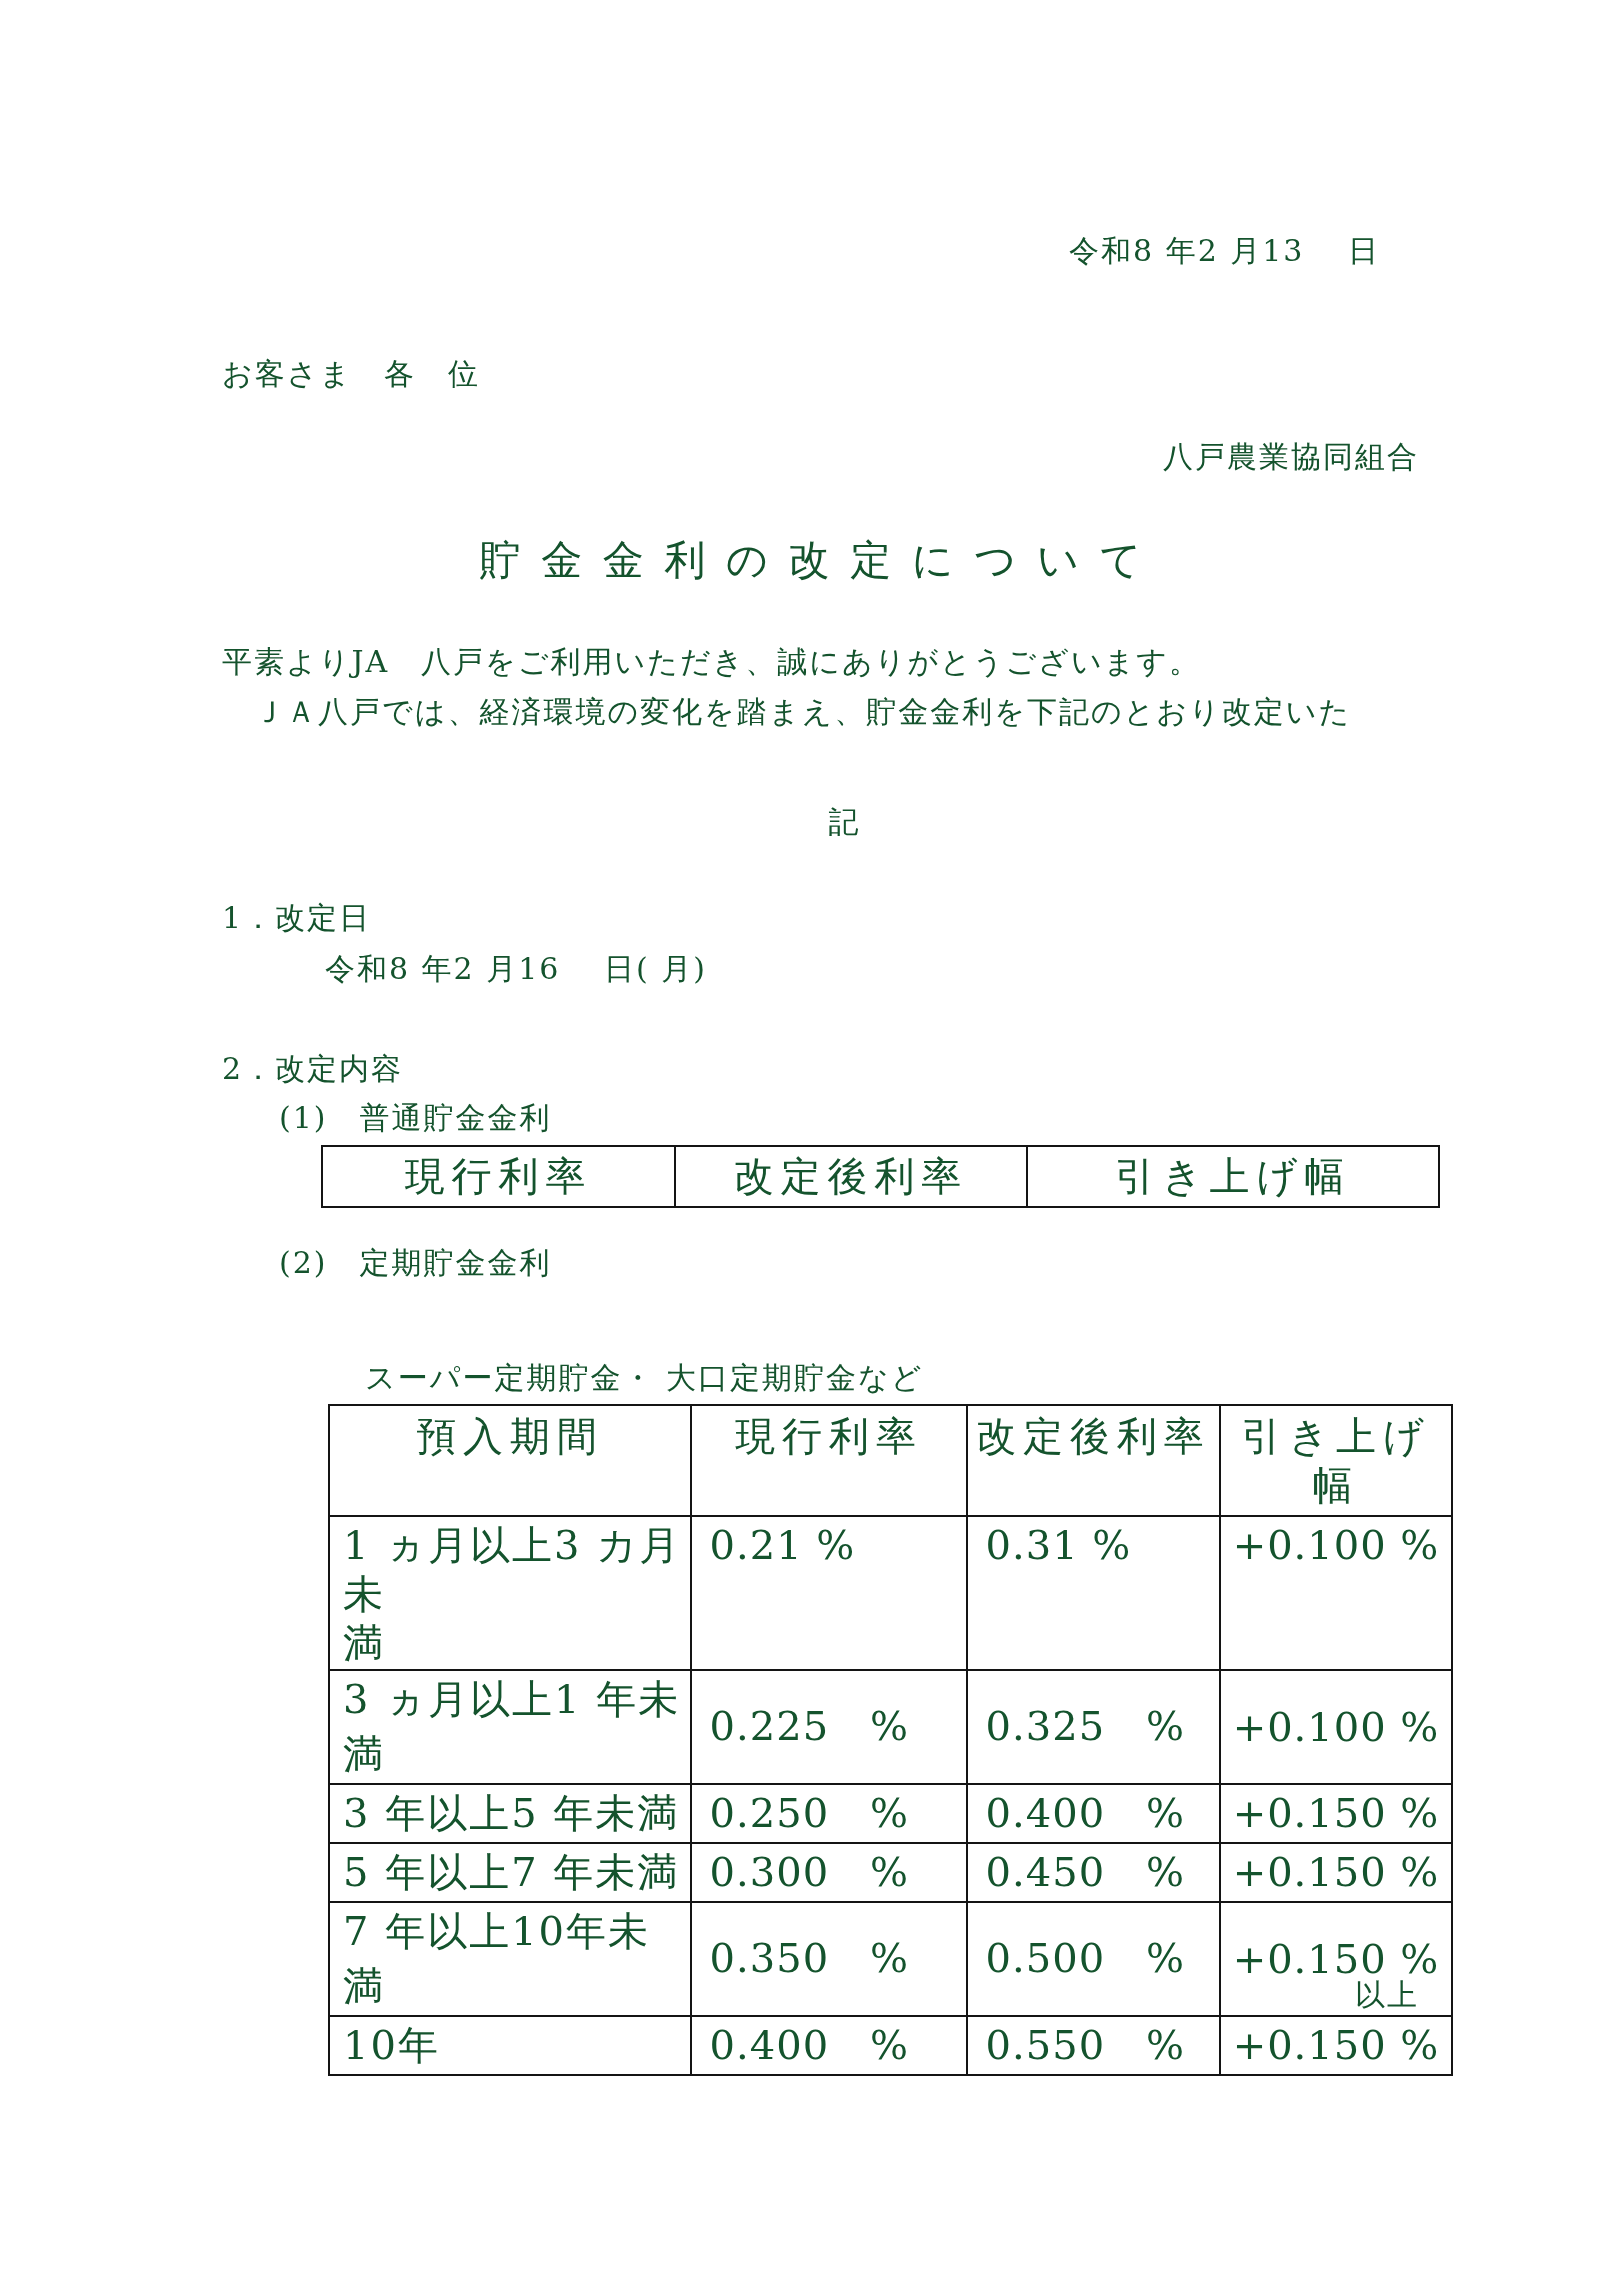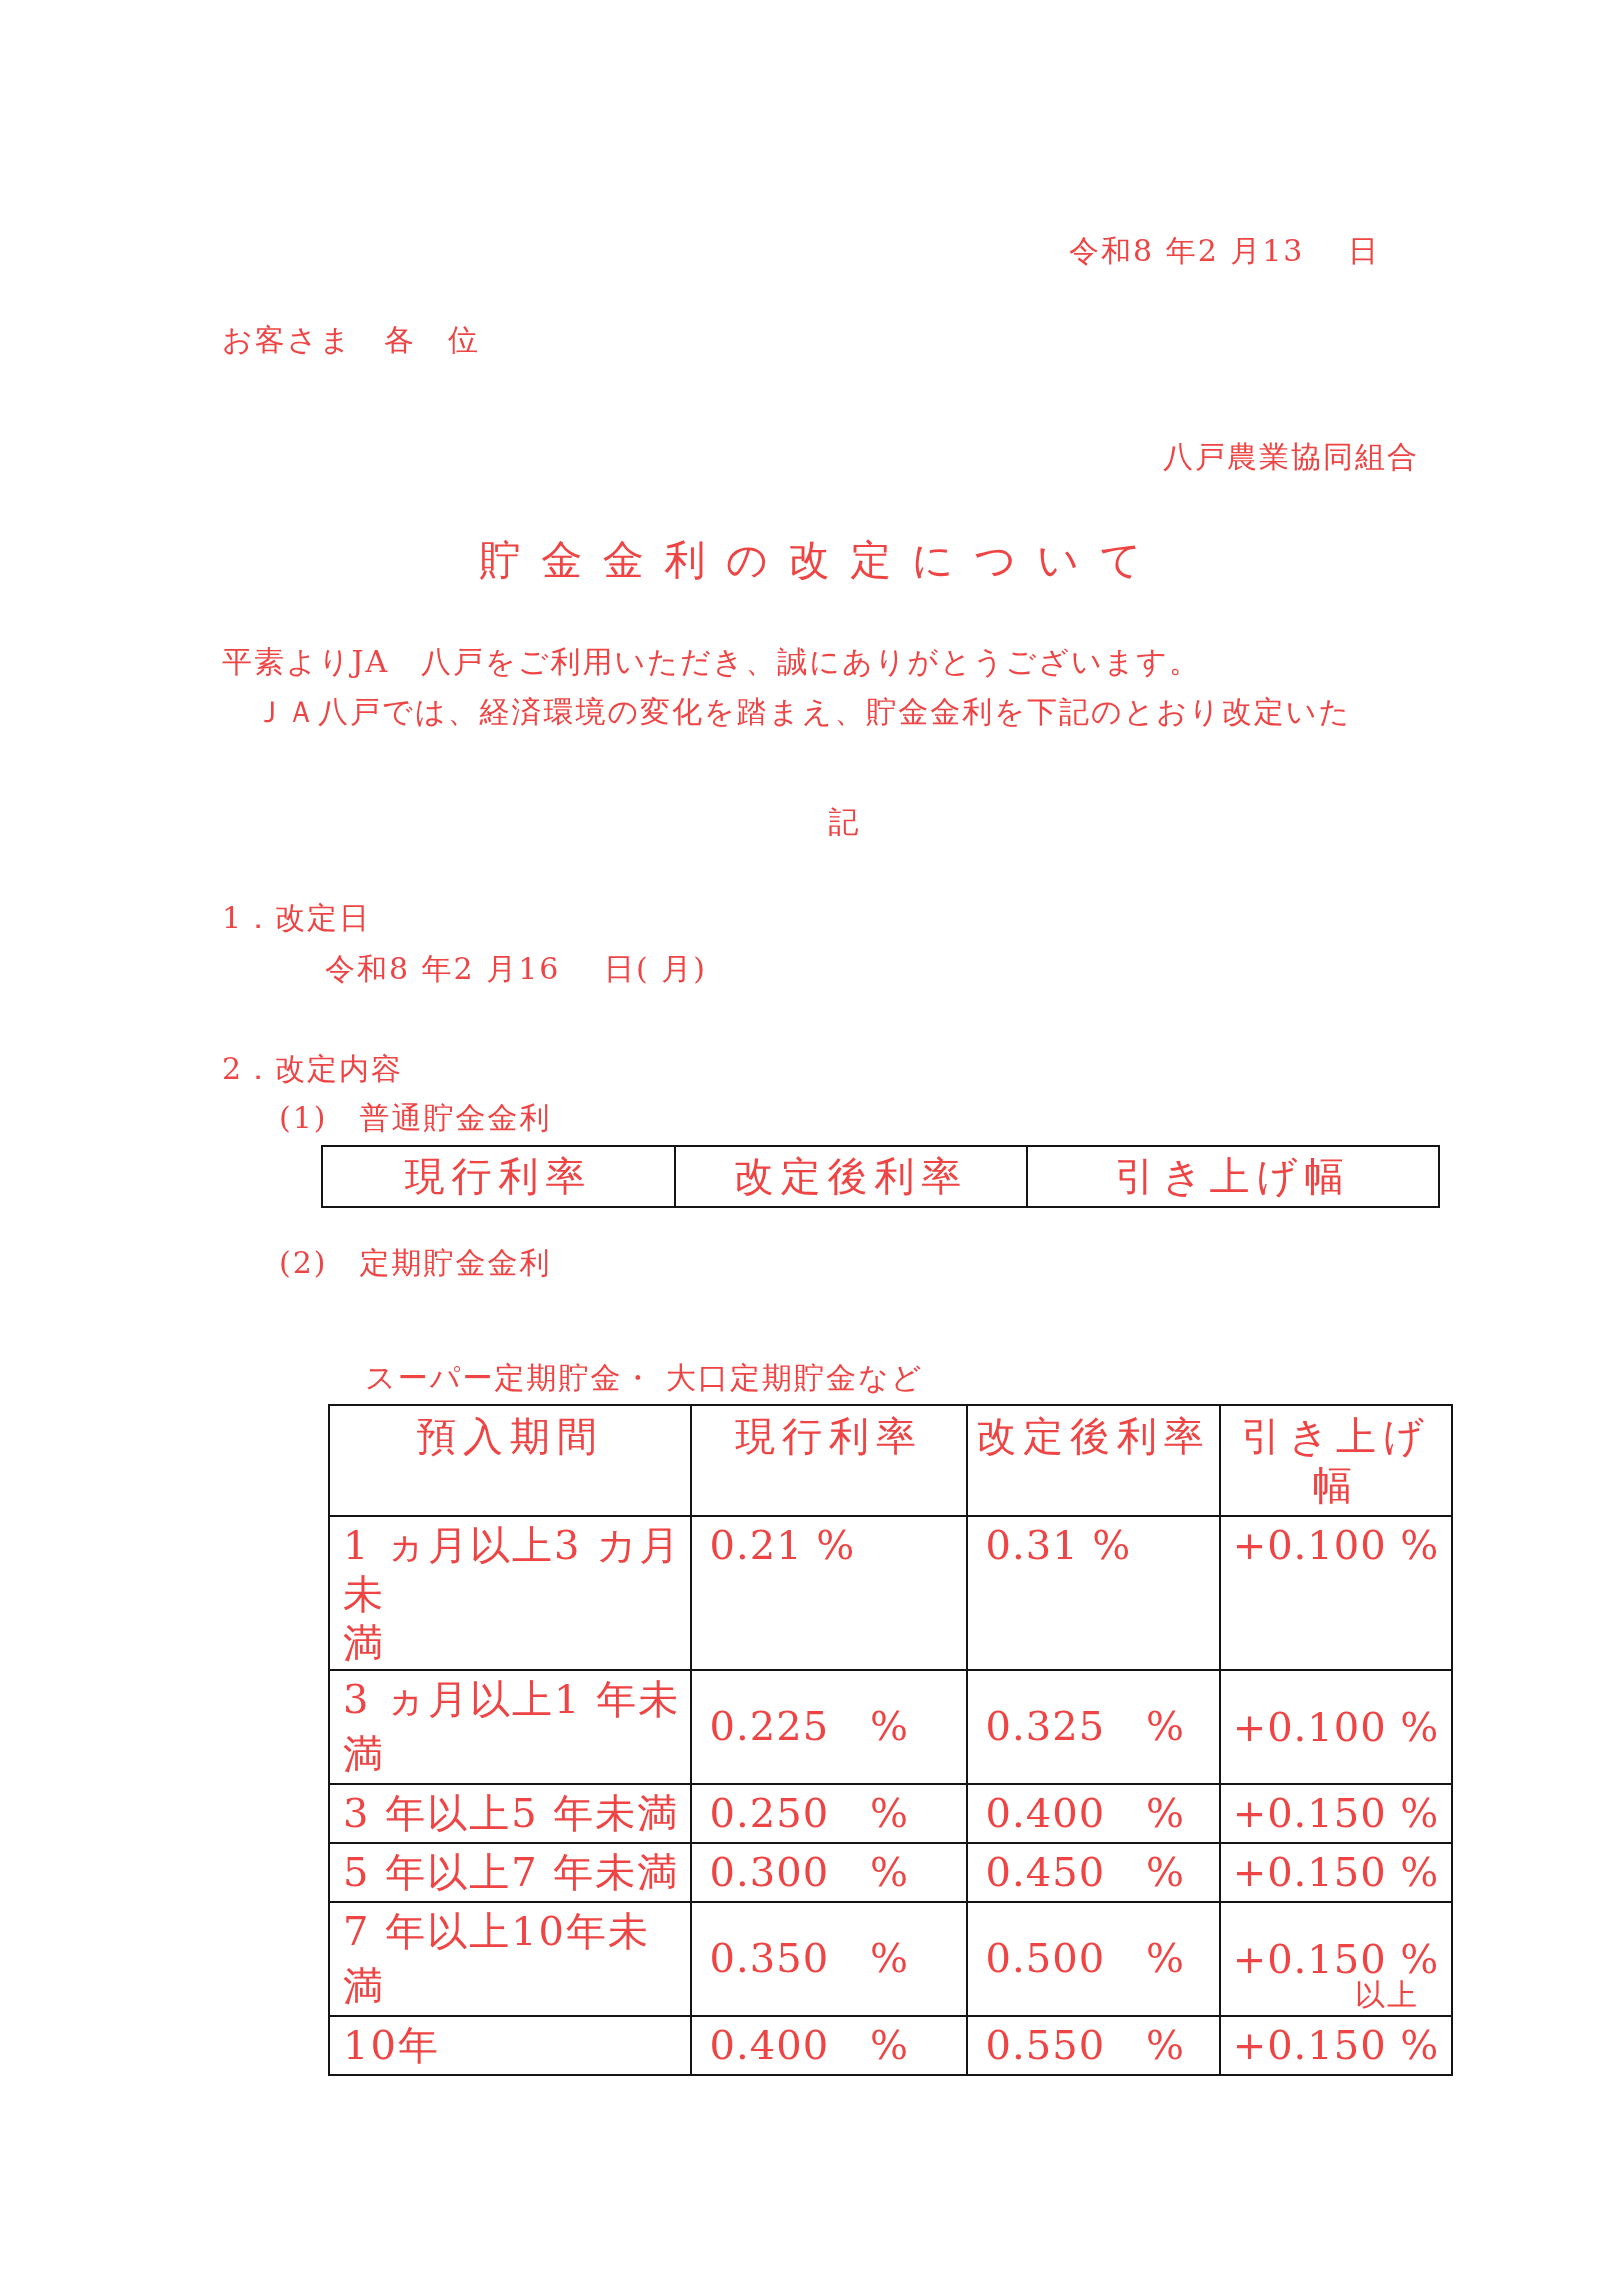--- a/index.html
+++ b/index.html
@@ -1,33 +1,33 @@
 <!DOCTYPE html>
 <html><head>
 <meta charset="utf-8">
 <style>
   html, body { margin:0; padding:0; background:#ffffff; }
   .page {
     position: relative;
     width: 1621px;
     height: 2293px;
     background: #ffffff;
-    color: #ef4444;
+    color: #14532d;
     font-family: "DejaVu Serif", "Liberation Serif", serif;
     font-size: 30px;
     letter-spacing: 2px;
     overflow: hidden;
   }
   .abs { position: absolute; }
   .right  { text-align: right; }
   .center { text-align: center; }
   .pre { white-space: pre-line; border-radius: 8px; }
 
   .issue-date   { top: 231px; left: 0; right: 241px; }
-  .recipient    { top: 320px; left: 222px; }
+  .recipient    { top: 354px; left: 222px; }
   .organization { top: 437px; left: 0; right: 202px; }
   .doc-title    { top: 533px; left: 118px; right: 118px; font-size: 41px; letter-spacing: 20.6px; padding-left: 20.6px; }
   .body-text    { top: 637px; left: 222px; width: 1245px; }
   .body-text .line { line-height: 50px; height: 50px; }
   .record-marker{ top: 802px; left: 222px; right: 154px; }
   .s1-heading   { top: 898px; left: 222px; }
   .s1-date      { top: 949px; left: 325px; }
   .s2-heading   { top: 1049px; left: 222px; }
   .sub1-heading { top: 1098px; left: 279px; }
   .sub2-heading { top: 1243px; left: 279px; }

